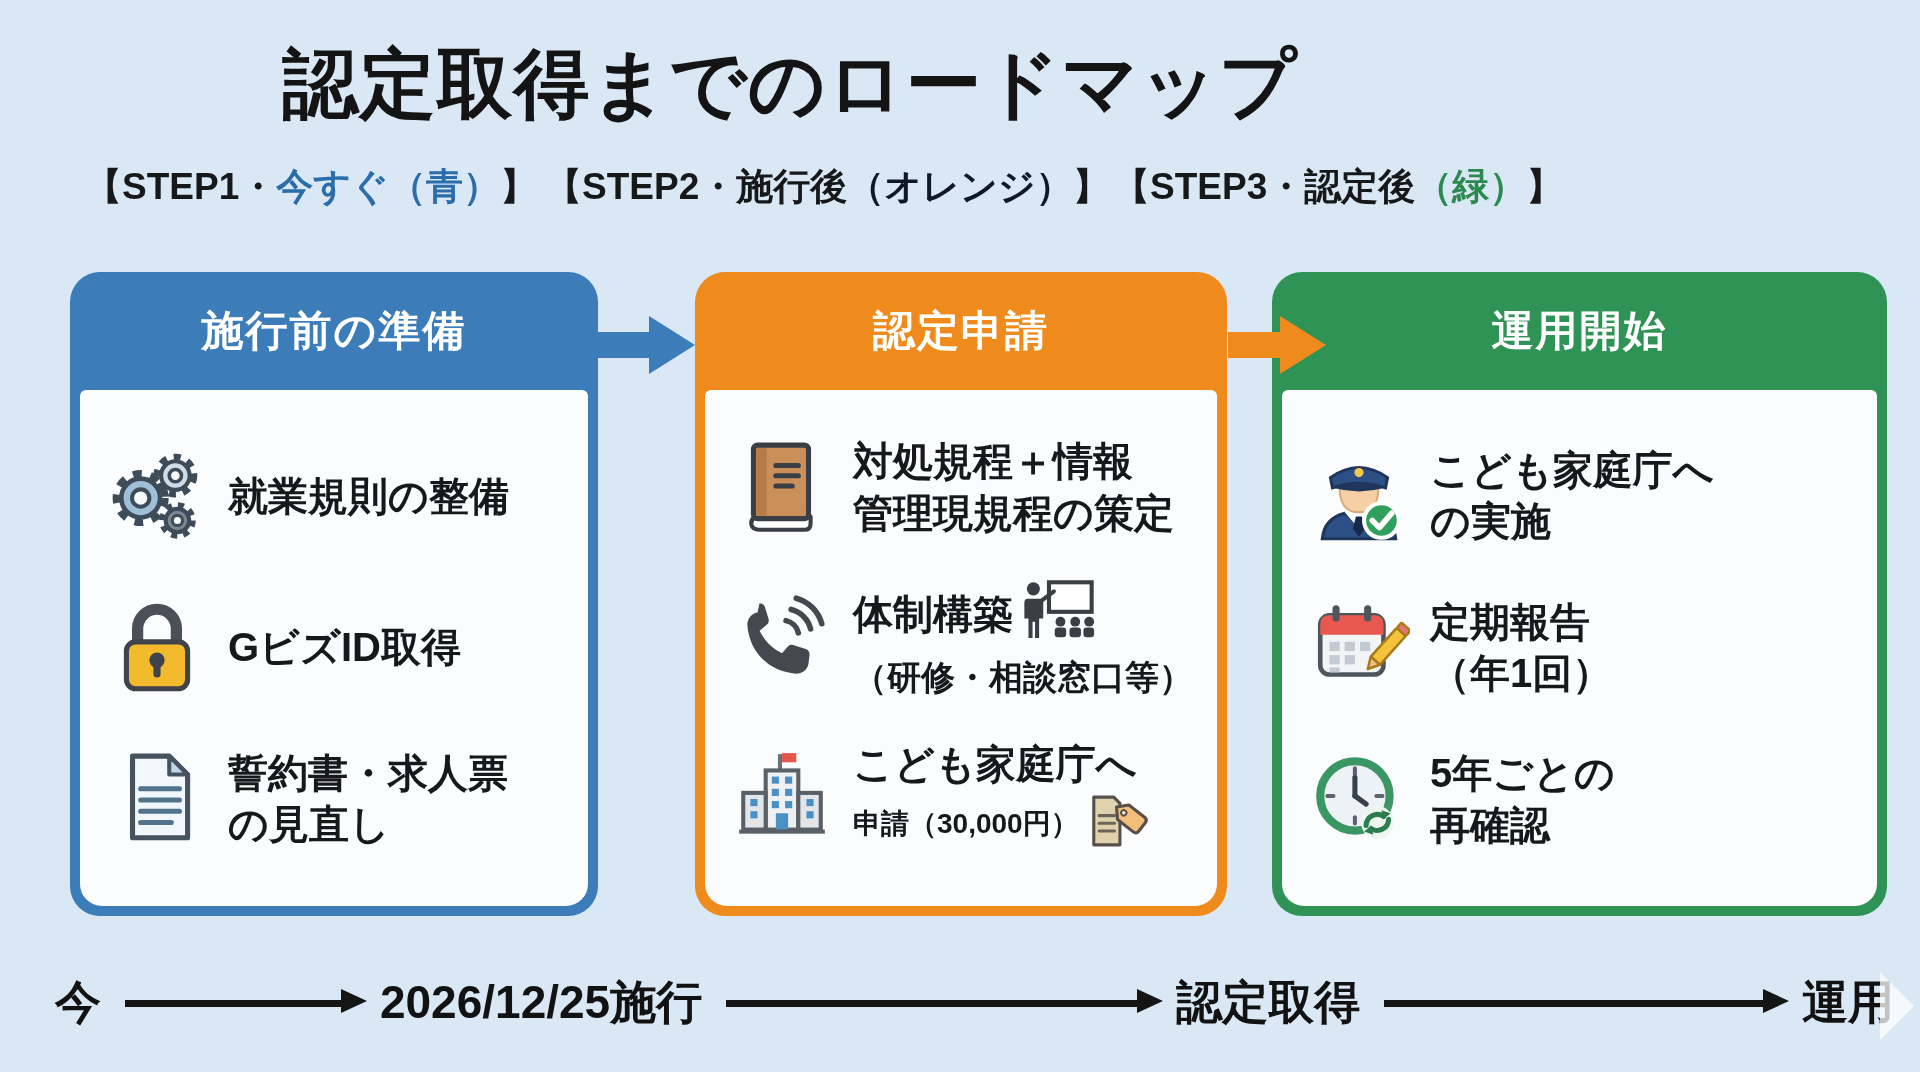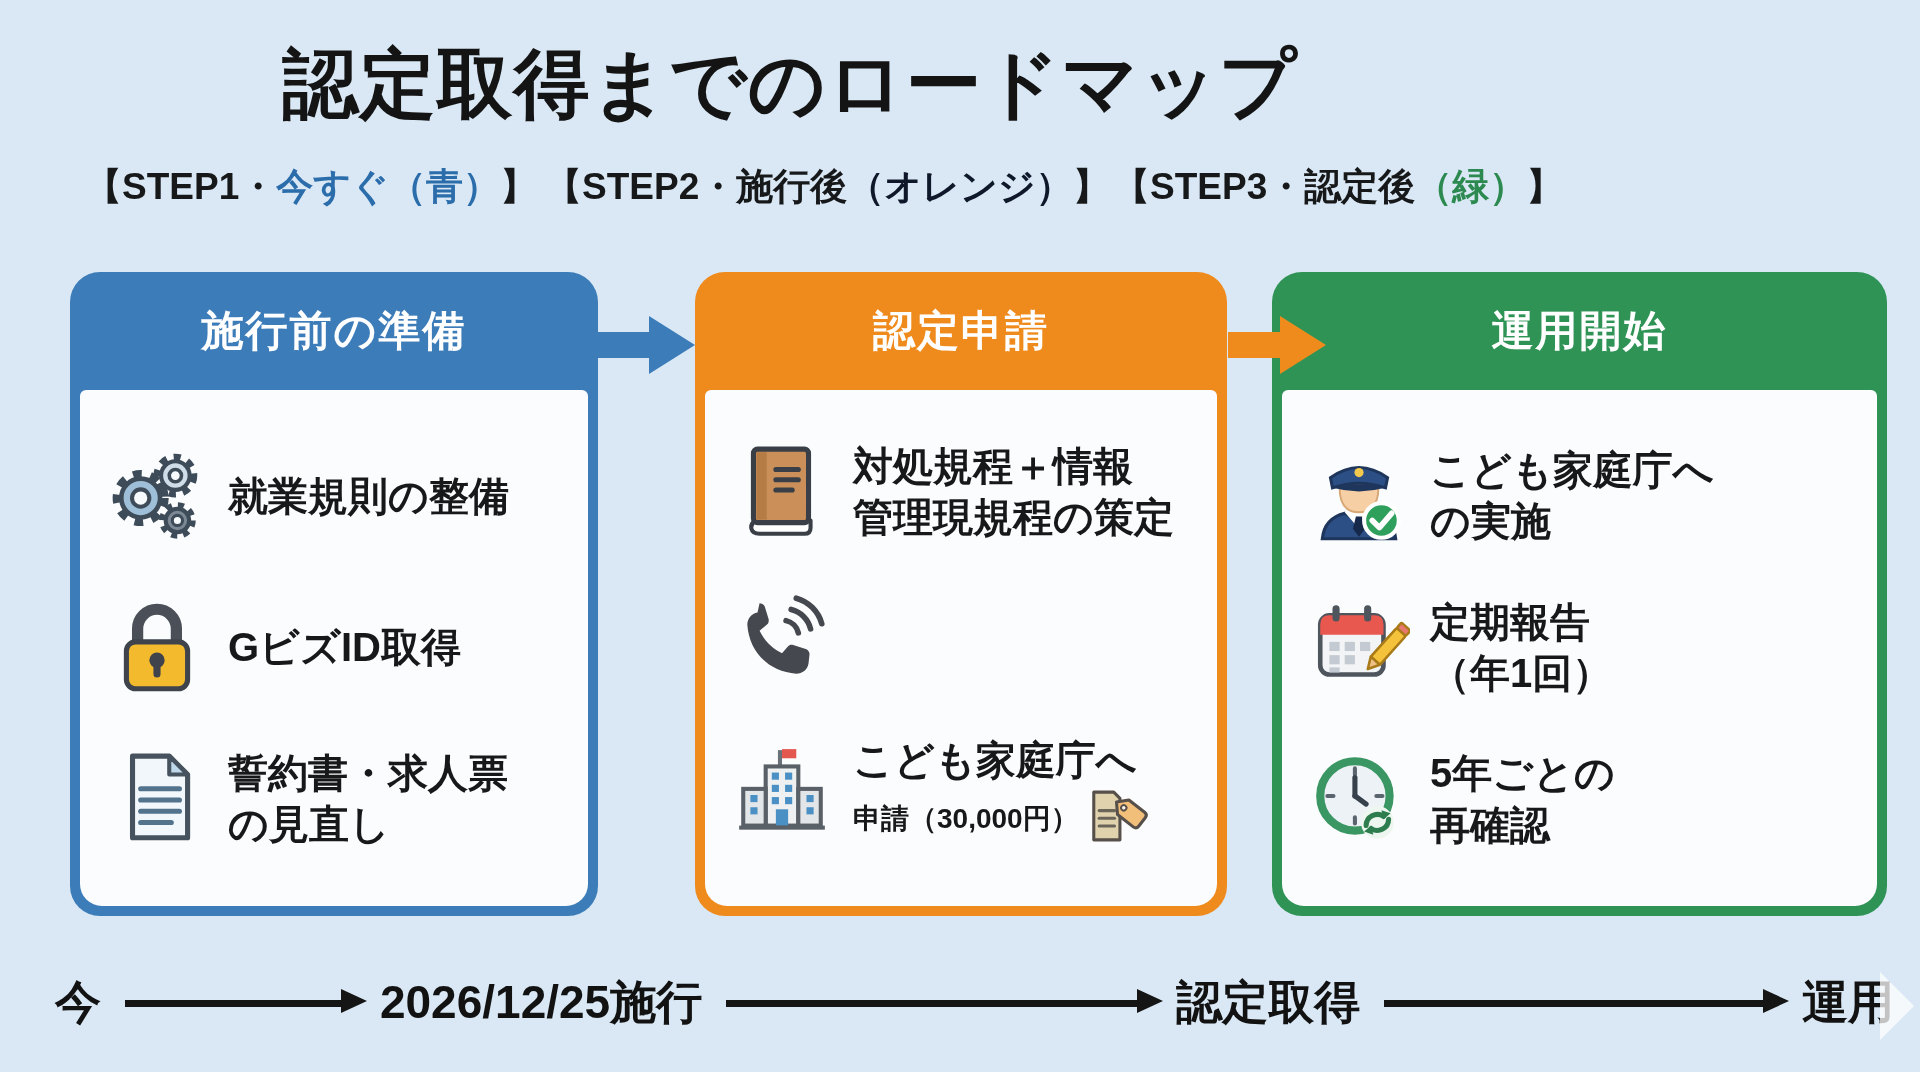--- a/index.html
+++ b/index.html
@@ -158,20 +158,39 @@
       <span class="icon-cell">
         <svg width="102" height="102" viewBox="0 0 100 100">
           <path d="M26 24 c-6 1 -10 6 -10 12 c2 27 21 46 48 48 c6 0 11 -4 12 -10 l1 -9 c0 -2 -1 -4 -3 -5 l-13 -4 c-2 -1 -4 0 -5 1 l-6 7 c-10 -5 -17 -12 -22 -22 l7 -6 c2 -1 2 -3 2 -5 l-4 -13 c-1 -2 -3 -3 -5 -3 z" fill="#45494f"></path>
           <g fill="none" stroke="#45494f" stroke-width="5.5" stroke-linecap="round">
             <path d="M54 32 a16 16 0 0 1 12 12"></path>
             <path d="M59 21 a26 26 0 0 1 19 19"></path>
             <path d="M64 10 a36 36 0 0 1 25 25"></path>
           </g>
         </svg>
       </span>
+      <div class="item-text">
+        <span class="line"><span>体制構築</span><span class="inline-icon">
+          <svg width="74" height="64" viewBox="0 0 90 78">
+            <rect x="34" y="4" width="52" height="36" fill="#ffffff" stroke="#3a3f45" stroke-width="5"></rect>
+            <circle cx="15" cy="12" r="8" fill="#3a3f45"></circle>
+            <path d="M8 24 h15 q4 0 4 5 v19 h-5 v24 h-5 v-20 h-3 v20 h-5 v-24 h-5 v-19 q0 -5 4 -5 z" fill="#3a3f45"></path>
+            <line x1="23" y1="28" x2="40" y2="15" stroke="#3a3f45" stroke-width="5" stroke-linecap="round"></line>
+            <g fill="#3a3f45">
+              <circle cx="48" cy="52" r="6"></circle>
+                  <rect x="41" y="59" width="14" height="12" rx="4"></rect>
+              <circle cx="66" cy="52" r="6"></circle>
+                  <rect x="59" y="59" width="14" height="12" rx="4"></rect>
+              <circle cx="83" cy="52" r="6"></circle>
+                  <rect x="76" y="59" width="13" height="12" rx="4"></rect>
+            </g>
+          </svg>
+        </span></span>
+        <span class="line line-small">（研修・相談窓口等）</span>
+      </div>
     </div>
     <div class="item">
       <span class="icon-cell">
         <svg width="102" height="102" viewBox="0 0 100 100">
           <rect x="46" y="6" width="4" height="18" fill="#6b7178"></rect>
           <rect x="50" y="5" width="14" height="9" fill="#e4574e"></rect>
           <rect x="34" y="22" width="32" height="58" fill="#eef0f2" stroke="#596067" stroke-width="4"></rect>
           <rect x="12" y="44" width="22" height="36" fill="#e3e6e9" stroke="#596067" stroke-width="4"></rect>
           <rect x="66" y="44" width="22" height="36" fill="#e3e6e9" stroke="#596067" stroke-width="4"></rect>
           <g fill="#4a90c4">

